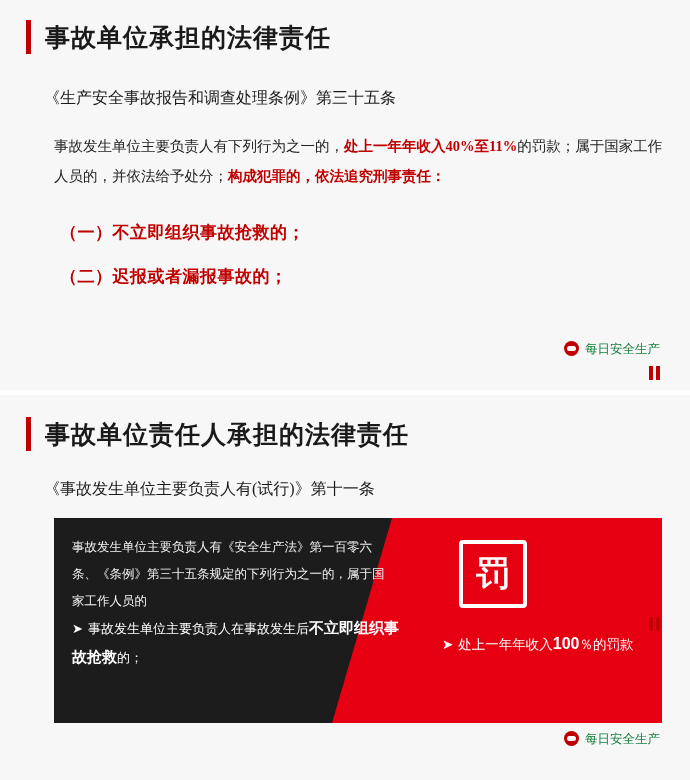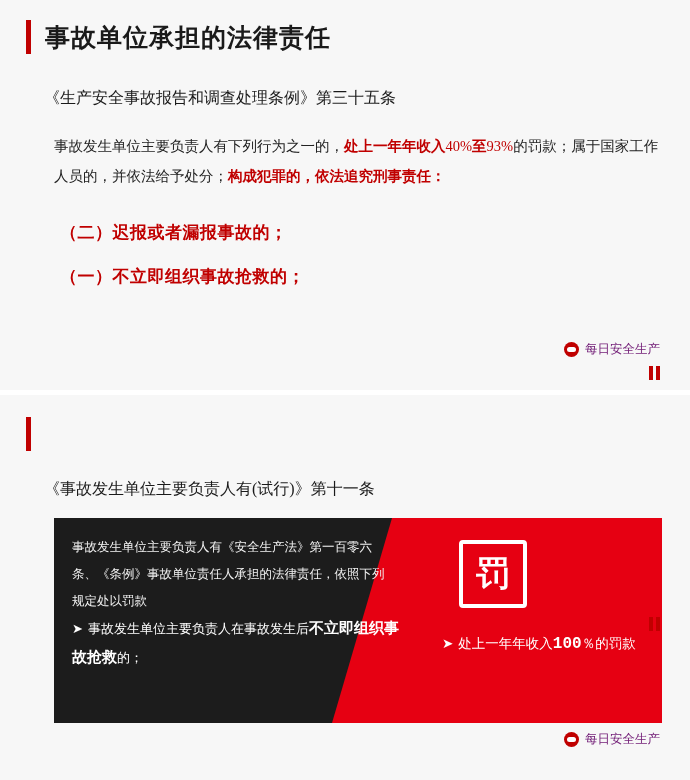--- a/index.html
+++ b/index.html
@@ -32,31 +32,31 @@
   #section-one .inner{padding:14px 26px 0 26px;}
   #sec1-title-row{margin-top:6px;}
   #sec1-sub{margin:34px 0 0 18px;}
   .body-para{
     margin:22px 0 0 28px;
     width:610px;
     font-size:14.5px;color:#222;line-height:30px;
     font-family:"Liberation Serif","DejaVu Serif",serif;
   }
   .hl-red{color:#c00000;font-weight:bold;}
-  .hl-red-b{color:#c00000;font-weight:normal;text-align:center;}
+  .hl-red-b{color:#c00000;font-weight:bold;text-align:center;}
   .item-list{margin:20px 0 0 34px;}
   .item{
     font-size:17px;font-weight:bold;color:#c00000;
     line-height:44px;letter-spacing:0.5px;
   }
 
   
   .wechat-badge{
-    position:absolute;display:flex;align-items:center;
-    font-size:12.5px;color:#701a75;
+    position:absolute;display:flex;align-items:flex-start;
+    font-size:12.5px;color:#15803d;
   }
   .wechat-dot{
     width:15px;height:15px;border-radius:50%;
     background:#c00000;margin-right:6px;position:relative;
   }
   .wechat-dot:after{
     content:"";position:absolute;left:3px;top:5px;
     width:9px;height:5px;border-radius:3px;background:#fff;
   }
   .mark-bars{
@@ -89,21 +89,21 @@
     position:absolute;left:405px;top:22px;width:60px;height:60px;
     border:4px solid #ffffff;border-radius:4px;
     display:flex;align-items:center;justify-content:center;
     color:#ffffff;font-size:34px;font-weight:bold;
     font-family:"Liberation Serif","DejaVu Serif",serif;
   }
   #red-text{
     position:absolute;left:388px;top:115px;width:250px;
     color:#ffffff;font-size:13.5px;line-height:22px;
   }
-  #red-text b{font-size:16px;font-family:Liberation Mono, monospace;}
+  #red-text b{font-size:16px;}
   #dark-text{
     position:absolute;left:18px;top:16px;width:320px;
     color:#f2f2f2;font-size:12.5px;line-height:27px;
     font-family:"Liberation Serif","DejaVu Serif",serif;
   }
   #dark-bullet{
     position:absolute;left:18px;top:96px;width:340px;
     color:#ffffff;font-size:13px;line-height:28px;
     font-family:"Liberation Serif","DejaVu Serif",serif;
   }
@@ -119,26 +119,26 @@
     <div class="inner">
 
       <div id="sec1-title-row" class="card-title-row">
         <div class="title-bar"></div>
         <div class="card-title">事故单位承担的法律责任</div>
       </div>
 
       <div id="sec1-sub" class="sub-title">《生产安全事故报告和调查处理条例》第三十五条</div>
 
       <div class="body-para">
-        <span>事故发生单位主要负责人有下列行为之一的，</span><span class="hl-red">处上一年年收入</span><span class="hl-red-b">40%</span><span class="hl-red">至</span><span class="hl-red-b">93%</span><span>的罚款；属于国家工作人员的，并依法给予处分；</span><span class="hl-red">构成犯罪的，依法追究刑事责任：</span>
+        <span>事故发生单位主要负责人有下列行为之一的，</span><span class="hl-red">处上一年年收入</span><span class="hl-red-b">40%</span><span class="hl-red">至</span><span class="hl-red-b">11%</span><span>的罚款；属于国家工作人员的，并依法给予处分；</span><span class="hl-red">构成犯罪的，依法追究刑事责任：</span>
       </div>
 
       <div class="item-list">
+        <div class="item">（一）不立即组织事故抢救的；</div>
         <div class="item">（二）迟报或者漏报事故的；</div>
-        <div class="item">（一）不立即组织事故抢救的；</div>
       </div>
 
     </div>
 
     <div class="wechat-badge" style="right:30px;bottom:32px;">
       <span class="wechat-dot"></span>
       <span>每日安全生产</span>
     </div>
 
     <div class="mark-bars" style="right:30px;bottom:10px;">
@@ -147,28 +147,29 @@
     </div>
   </div>
 
   <div id="divider"></div>
 
   <div id="section-two" class="card">
     <div class="inner">
 
       <div id="sec2-title-row" class="card-title-row">
         <div class="title-bar"></div>
+        <div class="card-title">事故单位责任人承担的法律责任</div>
       </div>
 
       <div id="sec2-sub" class="sub-title">《事故发生单位主要负责人有(试行)》第十一条</div>
 
       <div id="graphic">
         <div id="red-panel"></div>
 
-        <div id="dark-text">事故发生单位主要负责人有《安全生产法》第一百零六条、《条例》事故单位责任人承担的法律责任，依照下列规定处以罚款</div>
+        <div id="dark-text">事故发生单位主要负责人有《安全生产法》第一百零六条、《条例》第三十五条规定的下列行为之一的，属于国家工作人员的</div>
 
         <div id="dark-bullet">
           <span class="arrow">➤</span><span>事故发生单位主要负责人在事故发生后</span><b>不立即组织事故抢救</b><span>的；</span>
         </div>
 
         <div id="fine-seal">罚</div>
 
         <div id="red-text">
           <span class="arrow">➤</span><span>处上一年年收入</span><b>100</b><span>％的罚款</span>
         </div>

